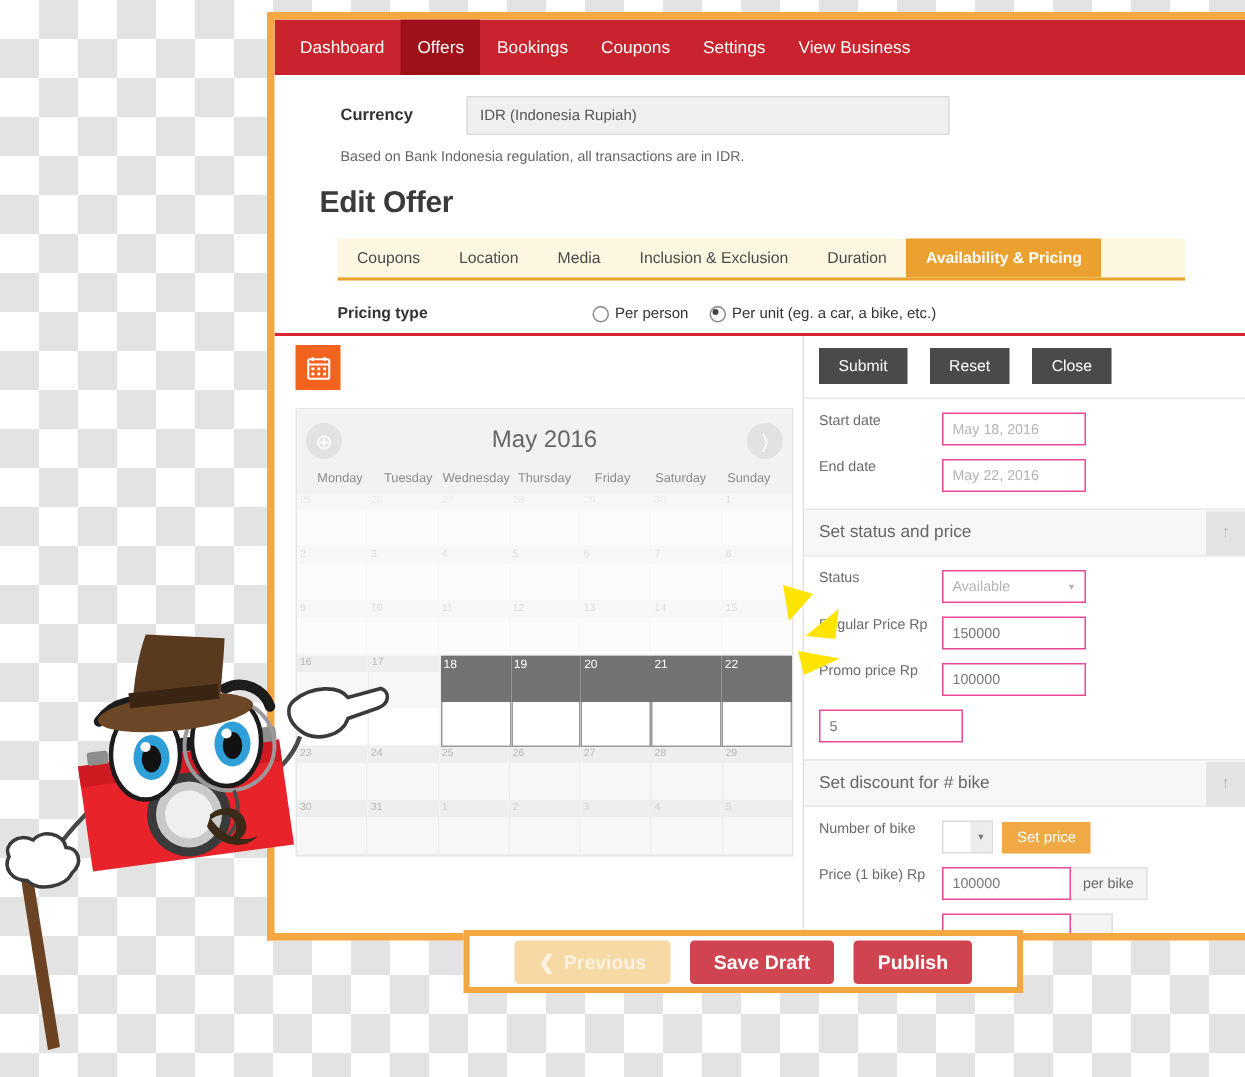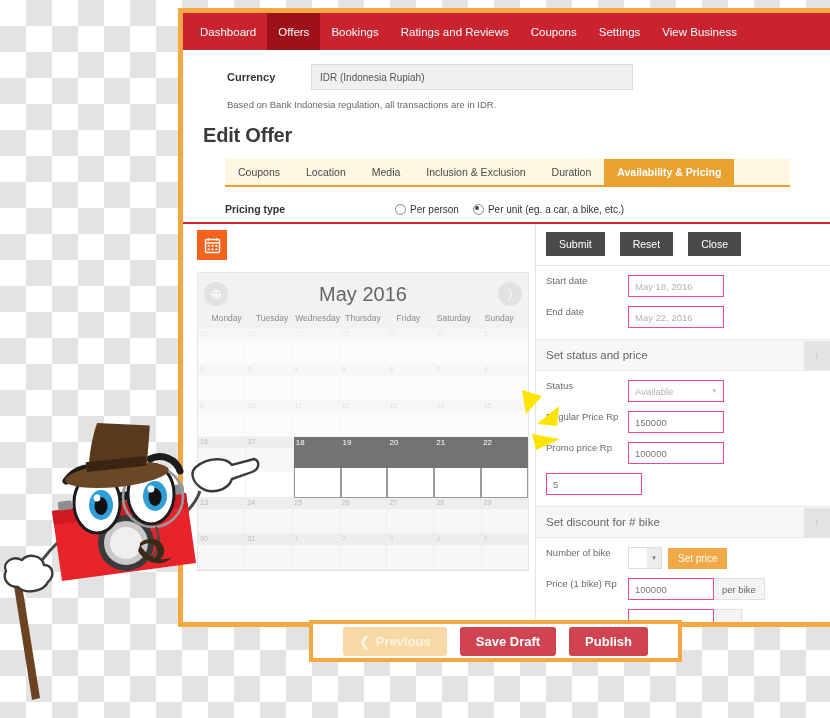--- a/index.html
+++ b/index.html
@@ -22,21 +22,21 @@
   .navbar{background:#c9232d;height:37px;display:flex;align-items:stretch;padding-left:6px;}
   .navitem{display:flex;align-items:center;padding:0 11px;color:#fff;font-size:11.5px;cursor:pointer;white-space:nowrap;}
   .navitem.active{background:#9e1118;}
   
   .currency-row{display:flex;align-items:center;padding:14px 0 0 44px;}
   .currency-label{font-size:11px;font-weight:bold;color:#333;width:60px;}
   .currency-box{margin-left:24px;width:322px;height:26px;background:#f0f0f0;border:1px solid #dcdcdc;
     display:flex;align-items:center;padding-left:8px;font-size:10px;color:#555;box-sizing:border-box;}
   .currency-note{font-size:9.5px;color:#666;padding:9px 0 0 44px;}
   
-  .edit-title{font-size:20px;font-weight:bold;color:#3a3a3a;padding:14px 0 0 20px;letter-spacing:-.2px;}
+  .edit-title{font-size:20px;font-weight:bold;color:#3a3a3a;padding:14px 0 0 30px;letter-spacing:-.2px;}
   .tabstrip{margin:12px 0 0 42px;width:565px;background:#fdf6e0;border-bottom:2px solid #eaa12f;display:flex;height:26px;}
   .tab{display:flex;align-items:center;padding:0 13px;font-size:10.5px;color:#4a4a4a;cursor:pointer;white-space:nowrap;}
   .tab.active{background:#eaa12f;color:#fff;font-weight:bold;}
   
   .pricing-row{display:flex;align-items:center;padding:16px 0 0 42px;border-bottom:2px solid #d8262f;padding-bottom:7px;}
   .pricing-label{font-size:10.5px;font-weight:bold;color:#333;width:170px;}
   .radio-opt{display:flex;align-items:center;font-size:10px;color:#333;margin-right:14px;cursor:pointer;}
   .radio{width:9px;height:9px;border:1px solid #888;border-radius:50%;margin-right:4px;background:#fff;
     display:inline-block;position:relative;flex:none;}
   .radio.on::after{content:"";position:absolute;left:1.5px;top:1.5px;width:4px;height:4px;border-radius:50%;background:#444;}
@@ -44,21 +44,21 @@
   .body-split{display:flex;height:407px;}
   .left-pane{width:352px;position:relative;}
   .calbtn{width:30px;height:30px;background:#f4631e;margin:6px 0 0 14px;display:flex;align-items:center;justify-content:center;cursor:pointer;}
   .right-pane{flex:1;border-left:1px solid #e4e4e4;position:relative;}
   
   .cal{margin:12px 0 0 14px;width:332px;background:#fff;border:1px solid #e6e6e6;box-sizing:border-box;}
   .cal-head{background:#f2f2f2;padding:6px;}
   .cal-top{display:flex;align-items:center;justify-content:space-between;height:30px;}
   .cal-nav{width:24px;height:24px;border-radius:50%;background:#e2e2e2;color:#fff;font-size:14px;
     display:flex;align-items:center;justify-content:center;cursor:pointer;flex:none;}
-  .cal-title{font-size:20px;color:#666;}
+  .cal-title{font-size:16px;color:#666;}
   .cal-dows{display:flex;padding-top:4px;}
   .cal-dow{flex:1;text-align:center;font-size:8.5px;color:#8a8a8a;}
   .cal-week{display:flex;}
   .cal-cell{flex:1;border-right:1px solid #ededed;border-bottom:1px solid #ededed;min-width:0;box-sizing:border-box;}
   .cal-cell:last-child{border-right:none;}
   .cal-num{height:11px;background:#eeeeee;font-size:7px;color:#b8b8b8;padding:1px 0 0 2px;box-sizing:border-box;overflow:hidden;}
   .cal-body{height:24px;background:#f7f7f7;}
   .cal-week.faint{opacity:.45;}
   .cal-cell.sel .cal-num{background:#737373;color:#fff;font-size:8px;height:31px;}
   .cal-cell.sel .cal-body{background:#fff;border-left:1px solid #9a9a9a;border-right:1px solid #9a9a9a;border-bottom:1px solid #9a9a9a;box-sizing:border-box;height:30px;}
@@ -98,21 +98,20 @@
 </style>
 </head>
 <body>
 
 <div class="win">
 
   <div class="navbar">
     <div class="navitem">Dashboard</div>
     <div class="navitem active">Offers</div>
     <div class="navitem">Bookings</div>
-    <div class="navitem">Ratings and Reviews</div>
     <div class="navitem">Coupons</div>
     <div class="navitem">Settings</div>
     <div class="navitem">View Business</div>
   </div>
 
   <div class="currency-row">
     <div class="currency-label">Currency</div>
     <div class="currency-box">IDR (Indonesia Rupiah)</div>
   </div>
   <div class="currency-note">Based on Bank Indonesia regulation, all transactions are in IDR.</div>

